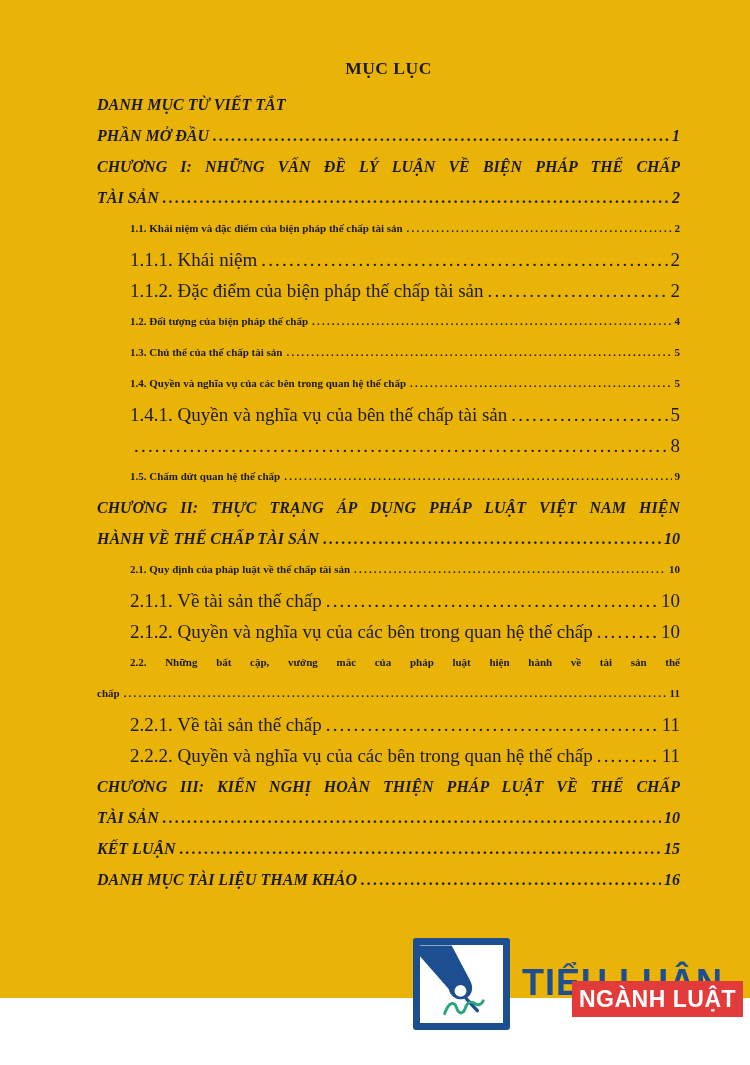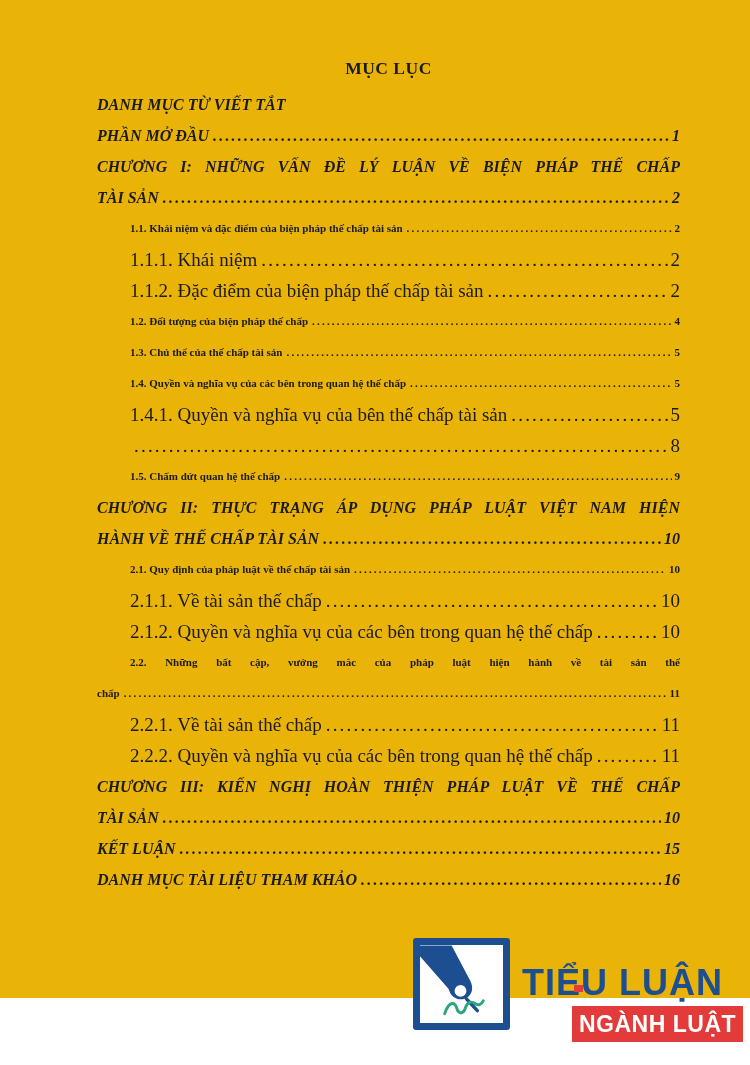--- a/index.html
+++ b/index.html
@@ -21,21 +21,21 @@
   .leader{flex:1 1 auto;overflow:hidden;white-space:nowrap;letter-spacing:2.2px;
           padding:0 1px 0 4px;min-width:10px;}
   .pg{flex:0 0 auto;padding-left:3px;}
   
   .logo{position:absolute;left:413px;top:936px;width:318px;height:104px;}
   .logo-box{position:absolute;left:0;top:2px;width:83px;height:78px;
             border:7px solid var(--navy);border-radius:3px;background:#fff;}
   .logo-line1{position:absolute;left:109px;top:0px;font-family:"Liberation Sans","DejaVu Sans",sans-serif;
               font-weight:bold;font-size:36px;line-height:52px;letter-spacing:1px;color:var(--navy);
               white-space:nowrap;margin-top:21px;}
-  .logo-line2{position:absolute;left:159px;top:70px;background:var(--red);color:#ffffff;
+  .logo-line2{position:absolute;left:159px;top:45px;background:var(--red);color:#ffffff;
               font-family:"Liberation Sans","DejaVu Sans",sans-serif;font-weight:bold;
               font-size:23px;line-height:36px;padding:0 7px;letter-spacing:.5px;white-space:nowrap;}
   .logo-dot{position:absolute;left:161px;top:49px;width:9px;height:7px;background:var(--red);}
 </style>
 </head>
 <body>
 
 <div class="page">
   <div class="content">
     <div class="doc-title">MỤC LỤC</div>

